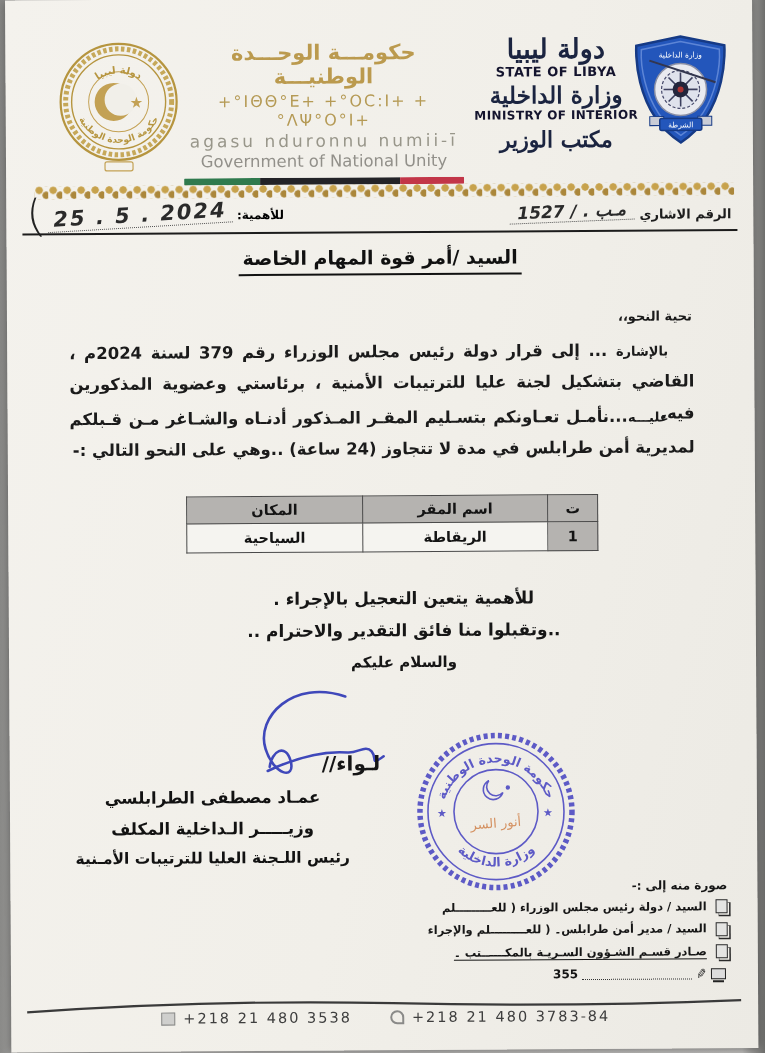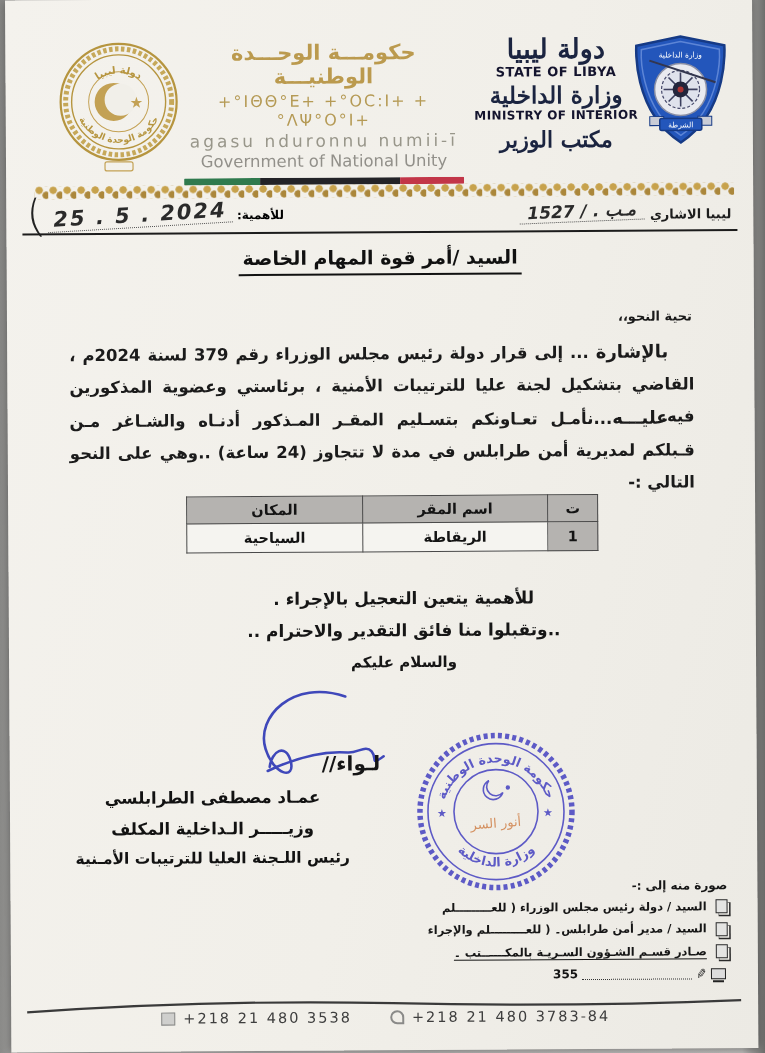--- a/index.html
+++ b/index.html
@@ -48,21 +48,21 @@
   .date-label{font-size:12px;font-weight:bold;direction:rtl;}
   .black-rule{left:16px;top:233px;width:715px;height:2.2px;background:#1c1c1c;}
   
   .subject-wrap{left:0;top:248px;width:100%;text-align:center;direction:rtl;}
   .subject{display:inline-block;font-size:19px;font-weight:bold;color:#111;
     border-bottom:2.2px solid #111;padding:0 4px 5px;}
   
   .greeting{right:62px;top:312px;font-size:13px;font-weight:bold;direction:rtl;color:#1a1a1a;}
   .para{right:60px;left:62px;direction:rtl;text-align:justify;text-align-last:right;
     font-size:16.5px;font-weight:bold;color:#1b1b1b;line-height:1.9;text-indent:26px;}
-  .para .lead{font-size:18px;margin-top:21px;}
+  .para .lead{font-size:13px;margin-top:21px;}
   .p1{top:338px;} .p2{top:404px;}
   
   .mtable{left:178px;top:497px;width:412px;border-collapse:collapse;direction:rtl;
     font-size:14.5px;font-weight:bold;color:#141414;}
   .mtable td,.mtable th{border:1.6px solid #4a4a4a;padding:2px 4px;text-align:center;}
   .mtable th{background:#b5b3b0;height:22px;}
   .mtable td{background:#f5f4f0;height:24px;}
   .mtable .idx{background:#b5b3b0;width:42px;}
   
   .closing{left:95px;top:584px;width:600px;text-align:center;direction:rtl;color:#161616;}
@@ -164,21 +164,21 @@
     <line x1="28" y1="28" x2="94" y2="50" stroke="#33364f" stroke-width="2"></line>
     <rect x="28" y="84" width="14" height="9" fill="#c9ccd6" stroke="#163a85"></rect>
     <rect x="76" y="84" width="14" height="9" fill="#c9ccd6" stroke="#163a85"></rect>
     <rect x="38" y="86" width="42" height="12" rx="2" fill="#2356bb" stroke="#163a85" stroke-width="1.5"></rect>
     <text x="59" y="95" font-size="7.5" fill="#ffffff" text-anchor="middle">الشرطة</text>
   </svg>
 
   <div class="abs chain"></div>
 
   <div class="abs ref-right">
-    <span class="ref-label">ليبيا الاشاري</span>
+    <span class="ref-label">الرقم الاشاري</span>
     <span class="hand ref-value">مـب . / 1527</span>
   </div>
   <div class="abs date-left">
     <span class="paren">(</span>
     <span class="hand date-value">25 . 5 . 2024</span>
     <span class="date-label">للأهمية:</span>
   </div>
   <div class="abs black-rule"></div>
 
   <div class="abs subject-wrap">

